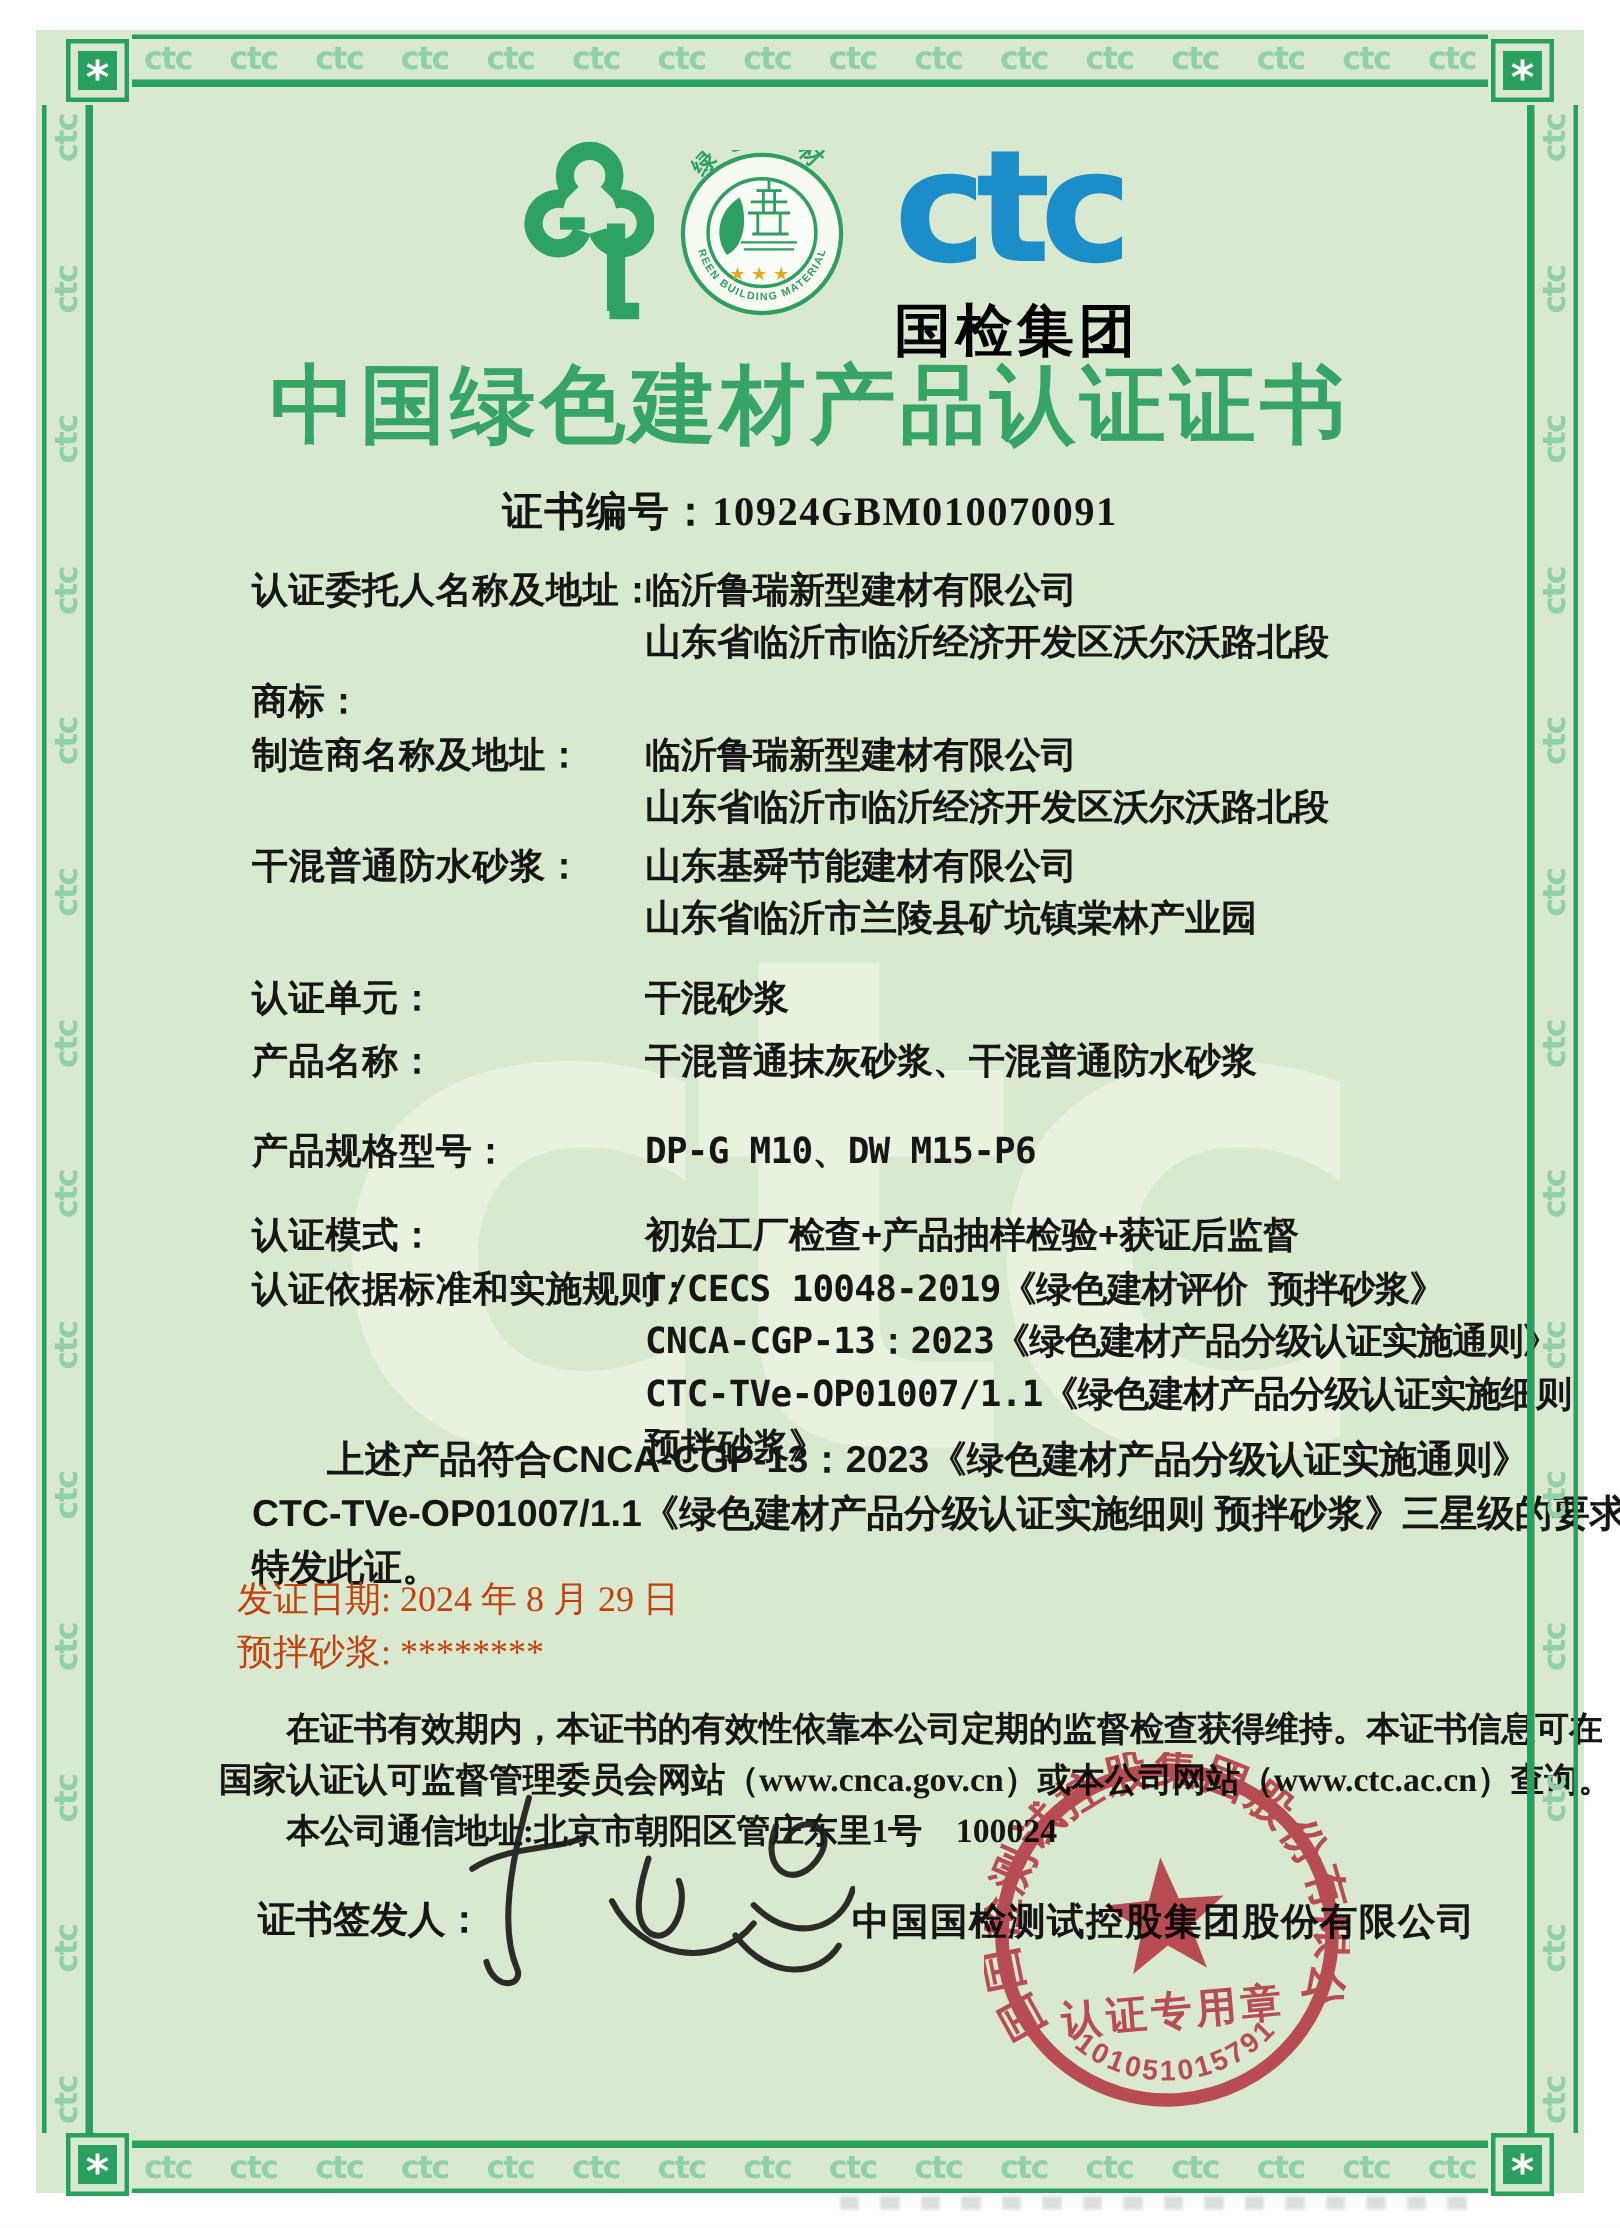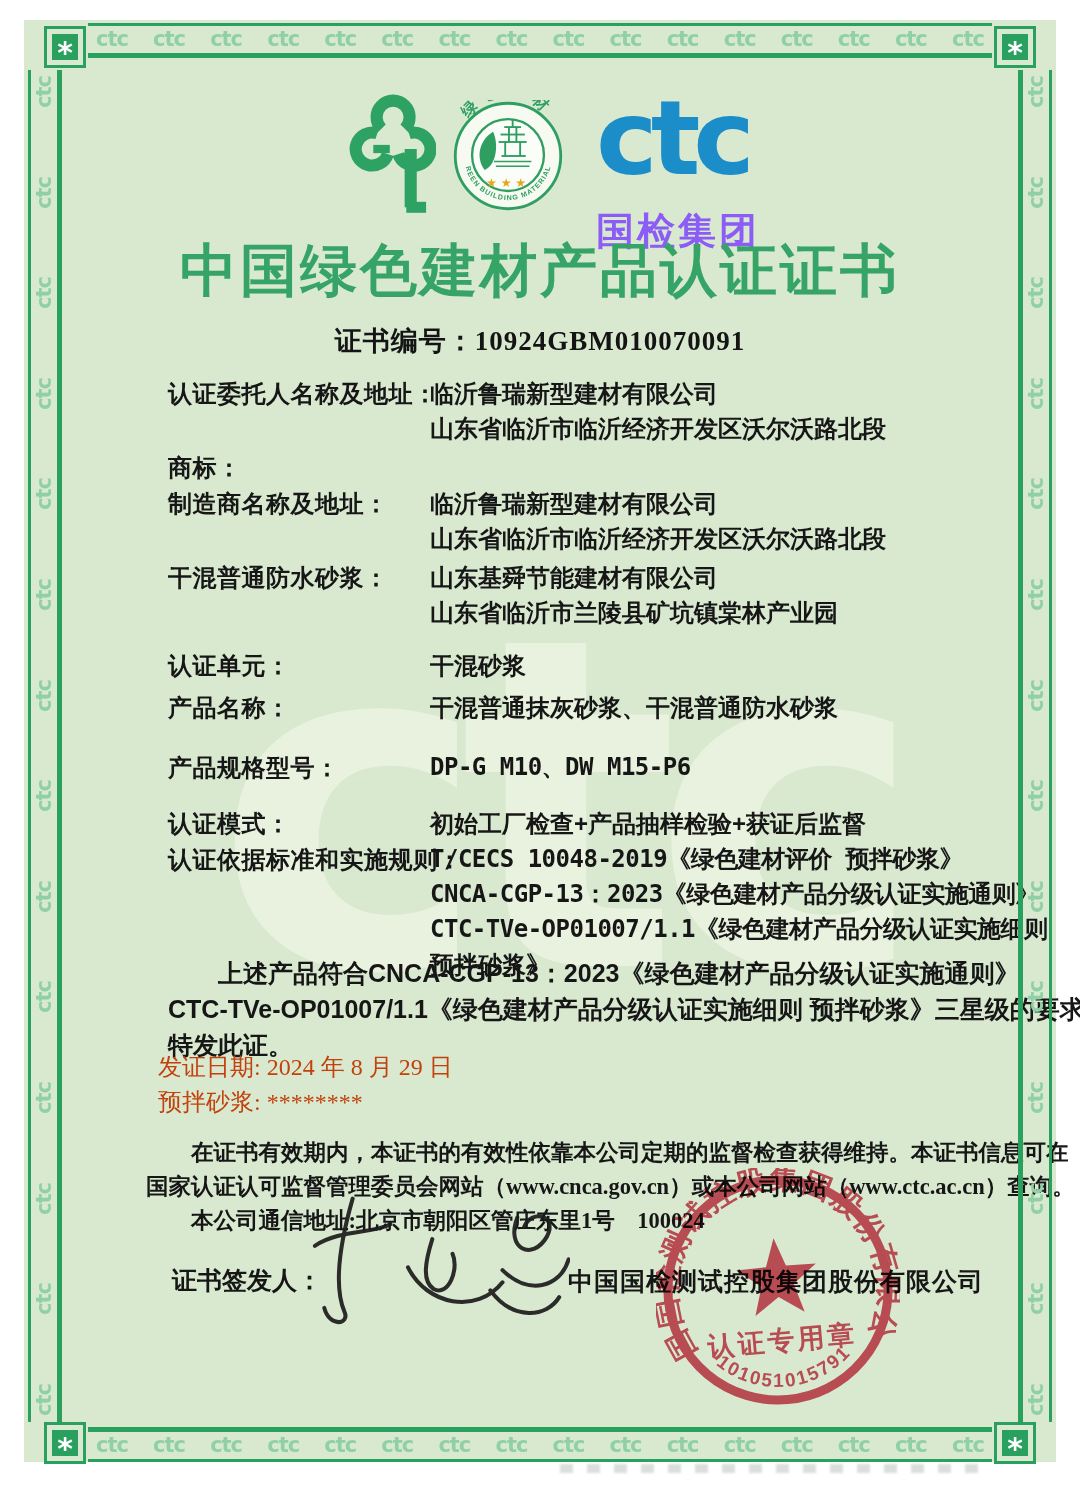--- a/index.html
+++ b/index.html
@@ -22,21 +22,21 @@
   .corner-glyph{color:#ffffff;font:700 30px "DejaVu Sans",sans-serif;transform:translateY(5px);}
 
   
   .watermark{position:absolute;left:215px;top:600px;z-index:1;font:700 460px/0.9 "DejaVu Sans",sans-serif;letter-spacing:-28px;color:#e9f2de;user-select:none;}
 
   
   .gp-logo{position:absolute;left:348px;top:94px;z-index:2;}
   .badge{position:absolute;left:452px;top:100px;z-index:2;}
   .ctc-logo{position:absolute;left:596px;top:86px;z-index:2;text-align:left;}
   .ctc-word{font:800 104px/1 "DejaVu Sans",sans-serif;color:#1b8ec9;letter-spacing:-7px;}
-  .ctc-sub{font:700 38px/1 "Liberation Sans",sans-serif;color:#8b5cf6;letter-spacing:3px;margin-top:22px;text-align:right;}
+  .ctc-sub{font:700 38px/1 "Liberation Sans",sans-serif;color:#000000;letter-spacing:3px;margin-top:12px;text-align:right;}
 
   
   .title{position:absolute;left:0;right:0;top:240px;text-align:center;z-index:2;margin:0;
          font:700 57px/1.1 "Liberation Serif",serif;color:#36a466;letter-spacing:3px;}
   .certno{position:absolute;left:0;right:0;top:328px;text-align:center;z-index:2;
           font:700 27px/1 "Liberation Serif",serif;color:#141414;letter-spacing:1px;}
 
   
   .lab{position:absolute;left:168px;z-index:2;font:700 24px/35px "Liberation Sans",sans-serif;color:#161616;white-space:nowrap;letter-spacing:0.5px;}
   .val{position:absolute;left:430px;z-index:2;font:700 24px/35px "Liberation Sans",sans-serif;color:#161616;white-space:nowrap;}

